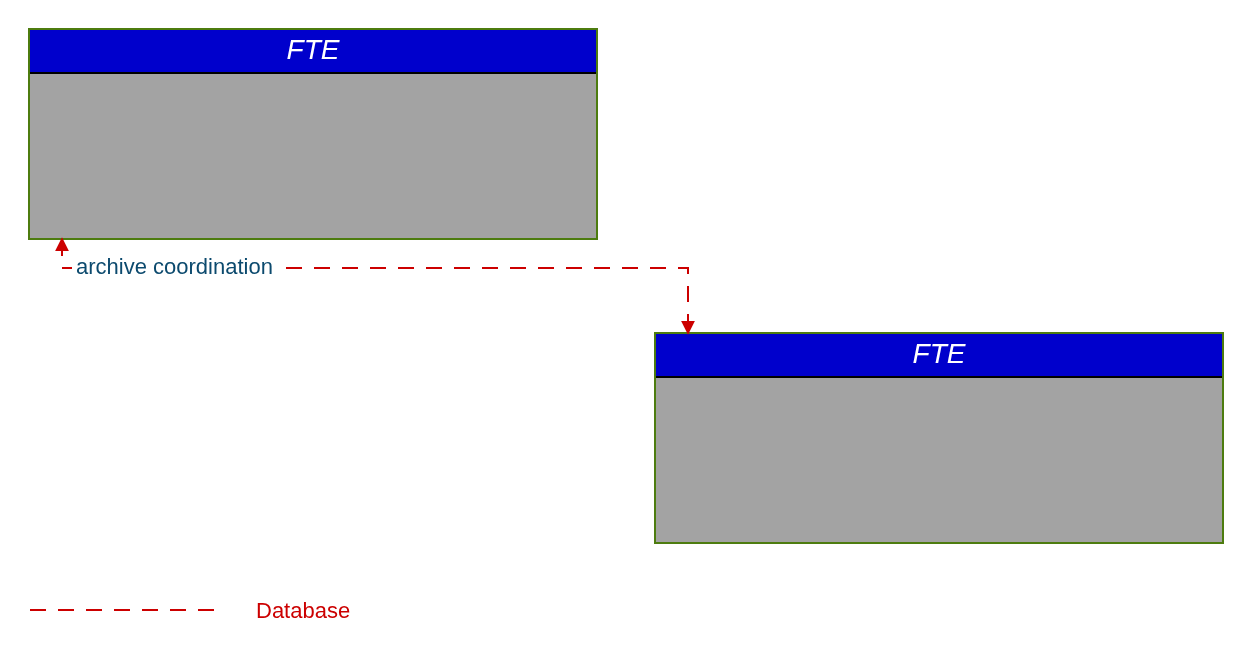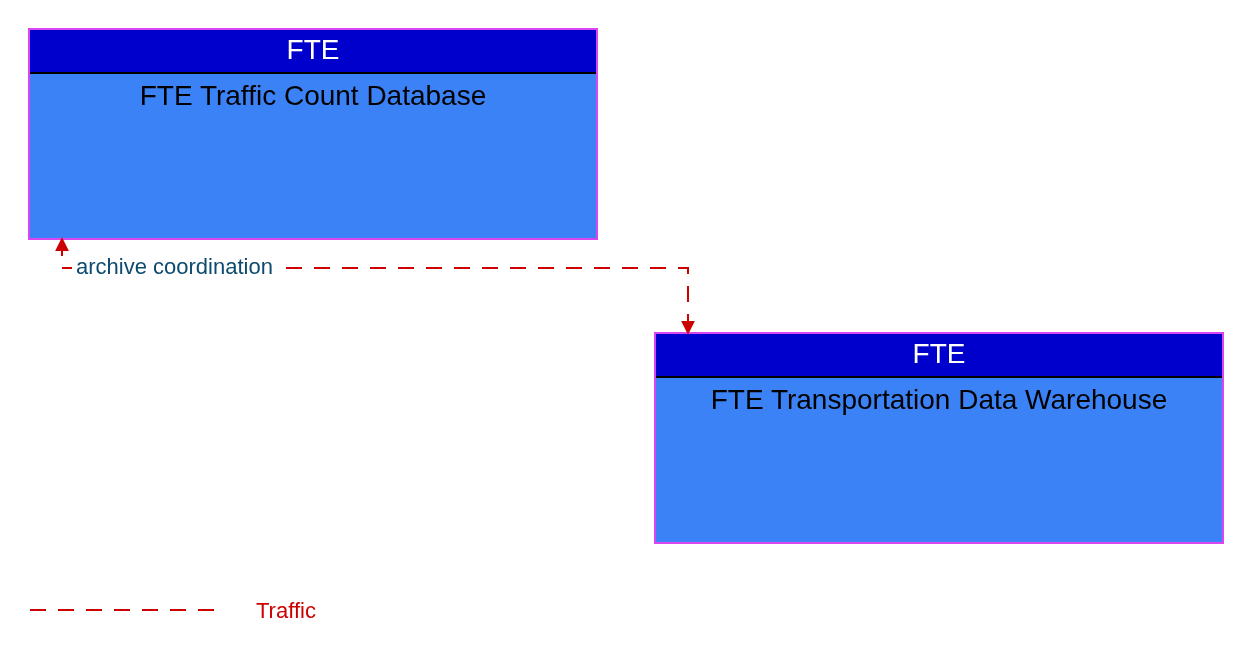--- a/index.html
+++ b/index.html
@@ -7,23 +7,24 @@
     padding: 0;
     width: 1252px;
     height: 658px;
     background: #ffffff;
     font-family: Arial, Helvetica, sans-serif;
     position: relative;
     overflow: hidden;
   }
   .box {
     position: absolute;
-    border: 2px solid #d946ef;
-    background: #3b82f6;
+    border: 2px solid #4d7c0f;
+    background: #a3a3a3;
     box-sizing: border-box;
+    font-style: italic;
   }
   .box-header {
     background: #0000cc;
     color: #fff;
     text-align: center;
     font-size: 28px;
     font-weight: normal;
     padding: 4px 0 6px 0;
     border-bottom: 2px solid #000;
   }
@@ -52,35 +53,33 @@
     width: 1252px;
     height: 658px;
     pointer-events: none;
   }
 </style>
 </head>
 <body>
 
 <div class="box" style="left:28px; top:28px; width:570px; height:212px;">
   <div class="box-header">FTE</div>
-  <div class="box-title">FTE Traffic Count Database</div>
 </div>
 
 <div class="box" style="left:654px; top:332px; width:570px; height:212px;">
   <div class="box-header">FTE</div>
-  <div class="box-title">FTE Transportation Data Warehouse</div>
 </div>
 
 <svg class="overlay" viewBox="0 0 1252 658">
   <defs>
     <marker id="arrow" viewBox="0 0 10 10" refX="8" refY="5" markerWidth="7" markerHeight="7" orient="auto-start-reverse">
       <path d="M 0 0 L 10 5 L 0 10 z" fill="#cc0000"></path>
     </marker>
   </defs>
 
   <path d="M 62 240 L 62 268 L 688 268 L 688 332" fill="none" stroke="#cc0000" stroke-width="2" stroke-dasharray="16 12" marker-start="url(#arrow)" marker-end="url(#arrow)"></path>
 
   <line x1="30" y1="610" x2="224" y2="610" stroke="#cc0000" stroke-width="2" stroke-dasharray="16 12"></line>
 </svg>
 
 <span class="flow-label" style="left:72px; top:254px;">archive coordination</span>
 
-<span class="legend-label" style="left:256px; top:598px;">Traffic</span>
+<span class="legend-label" style="left:256px; top:598px;">Database</span>
 
 </body></html>

